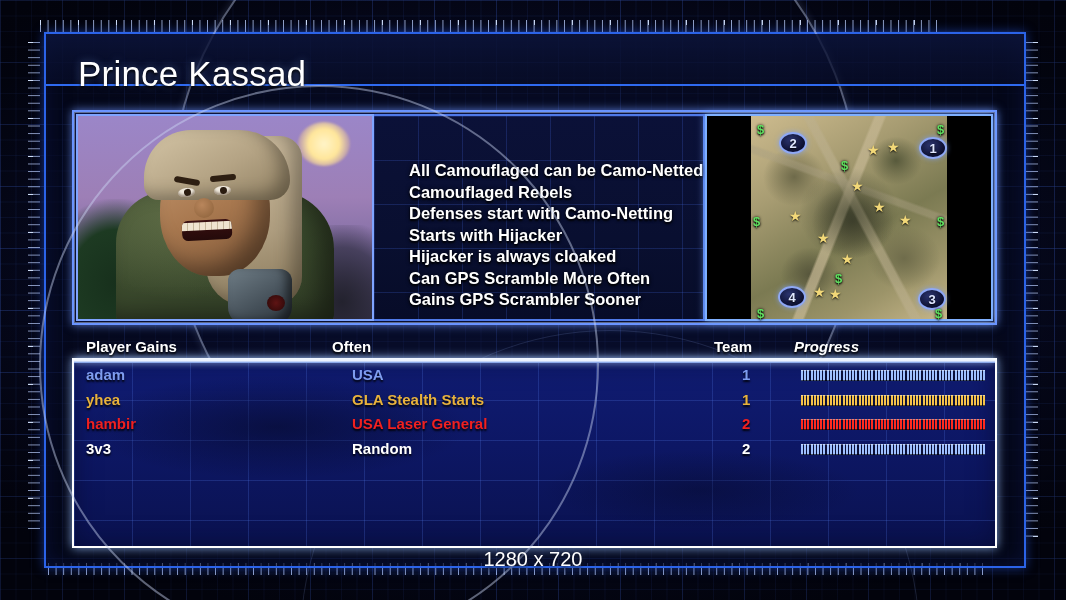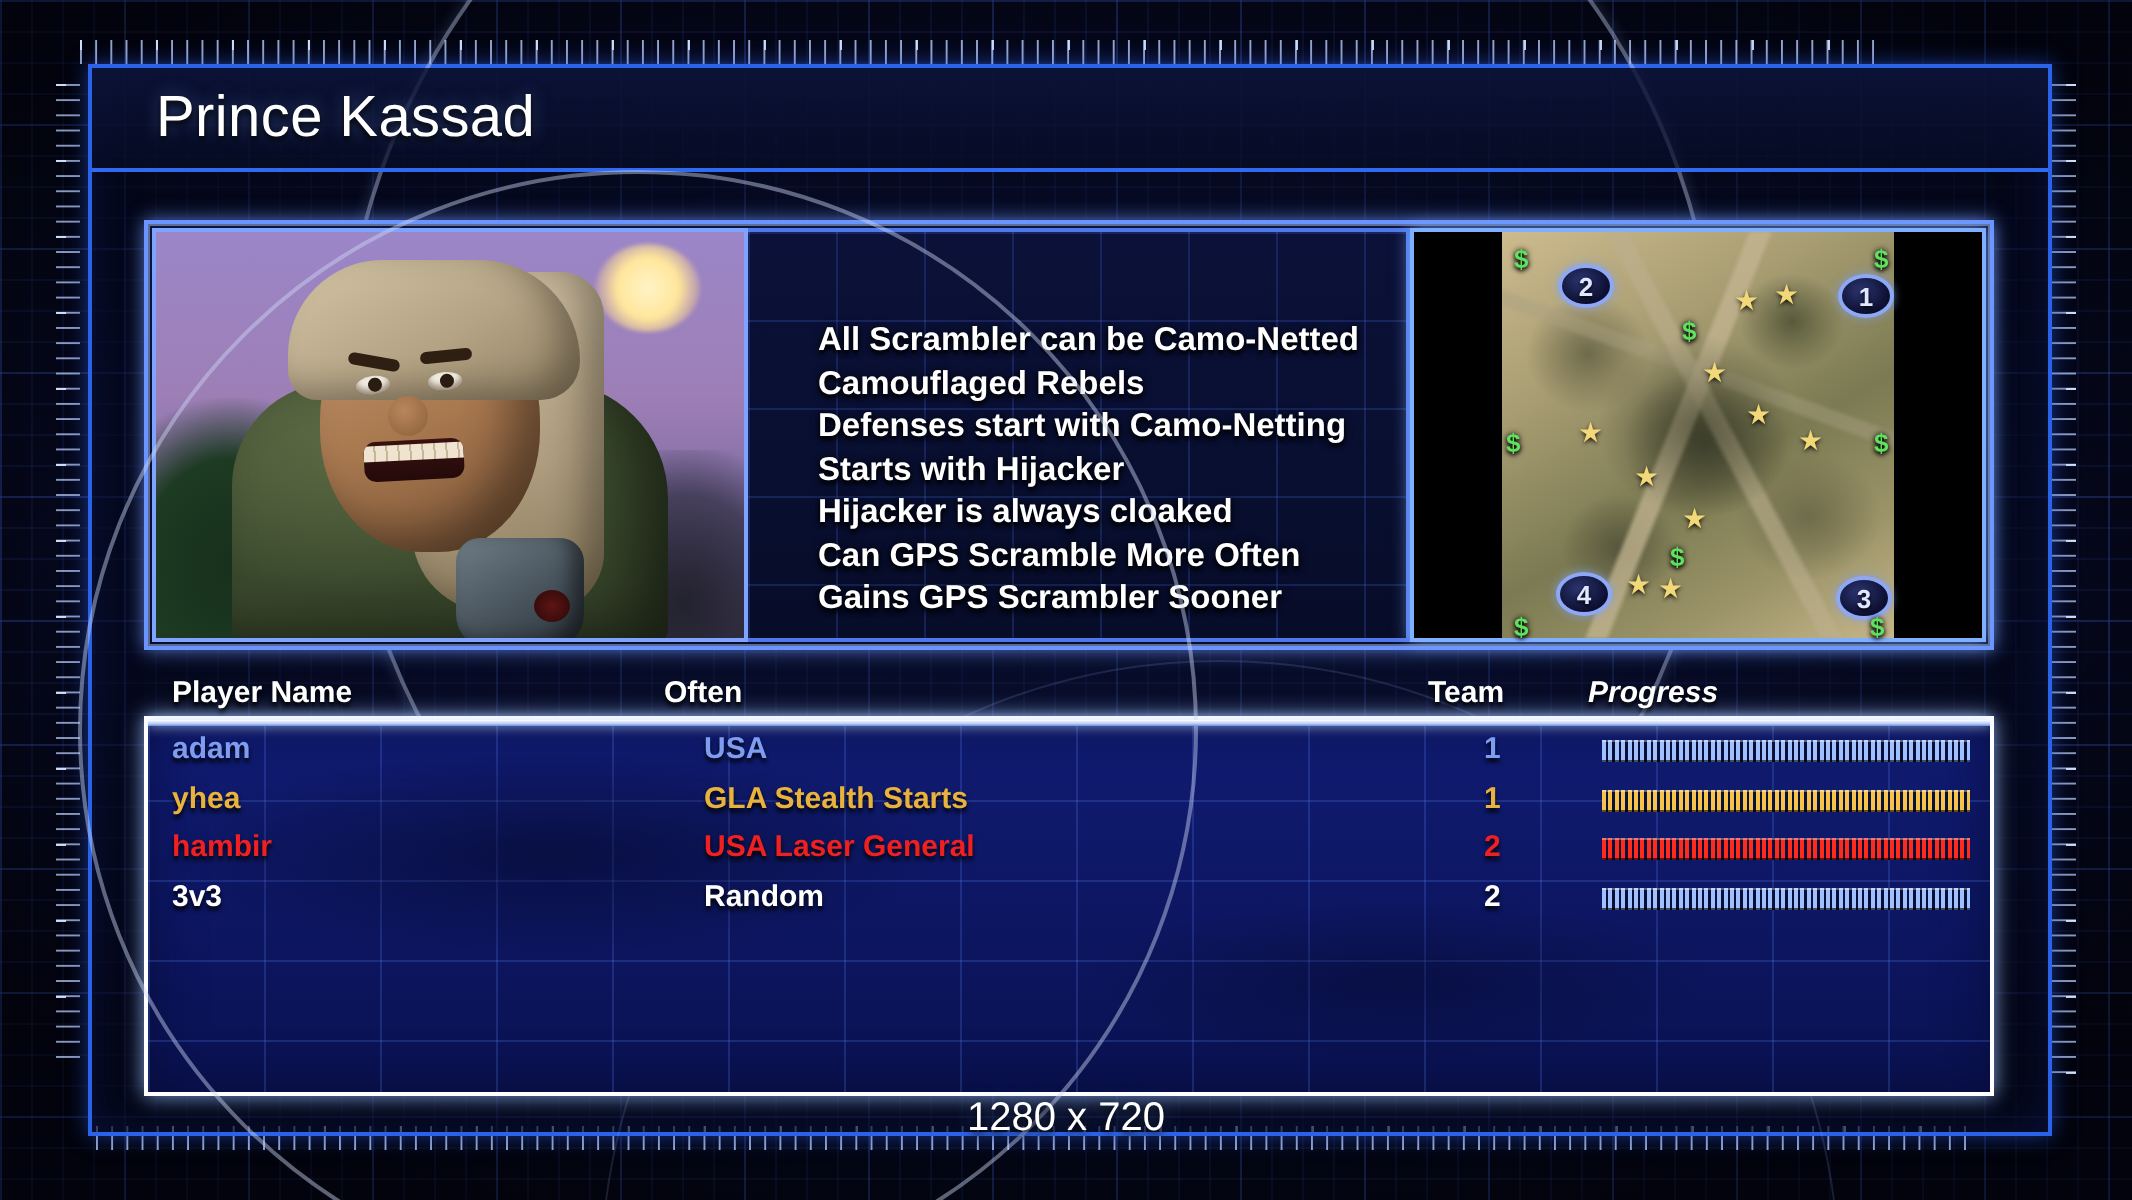--- a/index.html
+++ b/index.html
@@ -73,22 +73,22 @@
     border:1px solid rgba(150,175,240,.16); border-radius:50%;
   }
 
   
   .titlebar{
     position:absolute; left:46px; top:34px; width:978px; height:52px;
     border-bottom:2px solid #2f6af0;
     background:linear-gradient(180deg, rgba(12,20,58,.82), rgba(7,12,40,.66));
   }
   .title-text{
-    position:absolute; left:32px; top:9px;
-    font-size:29px; color:#ffffff; letter-spacing:.2px;
+    position:absolute; left:32px; top:20px;
+    font-size:35px; color:#ffffff; letter-spacing:.2px;
     text-shadow:0 2px 3px rgba(0,0,0,.95), 0 0 9px rgba(130,170,255,.4);
   }
 
   
   .info-panel{
     position:absolute; left:72px; top:110px; width:925px; height:215px;
     border:2px solid #6a94ff;
     background:linear-gradient(180deg,#0c1440,#080e30);
     box-shadow:0 0 9px rgba(110,150,255,.75), inset 0 0 0 1px rgba(200,220,255,.45);
   }
@@ -326,21 +326,21 @@
       <div class="p-eye l"></div>
       <div class="p-eye r"></div>
       <div class="p-nose"></div>
       <div class="p-mouth"></div>
       <div class="p-canteen"></div>
     </div>
 
     <div class="abilities">
       <div class="ab-grid"></div>
       <div class="ab-list" id="ability-list">
-          <div class="ab-line">All Scrambler can be Camo-Netted</div>
+          <div class="ab-line">All Camouflaged can be Camo-Netted</div>
           <div class="ab-line">Camouflaged Rebels</div>
           <div class="ab-line">Defenses start with Camo-Netting</div>
           <div class="ab-line">Starts with Hijacker</div>
           <div class="ab-line">Hijacker is always cloaked</div>
           <div class="ab-line">Can GPS Scramble More Often</div>
           <div class="ab-line">Gains GPS Scrambler Sooner</div>
         </div>
     </div>
 
     <div class="minimap-wrap">
@@ -376,21 +376,21 @@
 
   </div>
 </div>
 
 <div class="table-panel">
   <div class="tp-grid"></div>
   <div class="tp-smoke"></div>
   <div class="tp-arc"></div>
 
   <div class="thead">
-    <div class="th th-name">Player Name</div>
+    <div class="th th-name">Player Gains</div>
     <div class="th th-army">Often</div>
     <div class="th th-team">Team</div>
     <div class="th th-prog">Progress</div>
   </div>
   <div class="hsep"></div>
 
   <div class="rows" id="player-rows">
       <div class="row">
         <div class="c-name" style="color: rgb(126, 156, 240);">adam</div>
         <div class="c-army" style="color: rgb(126, 156, 240);">USA</div>

